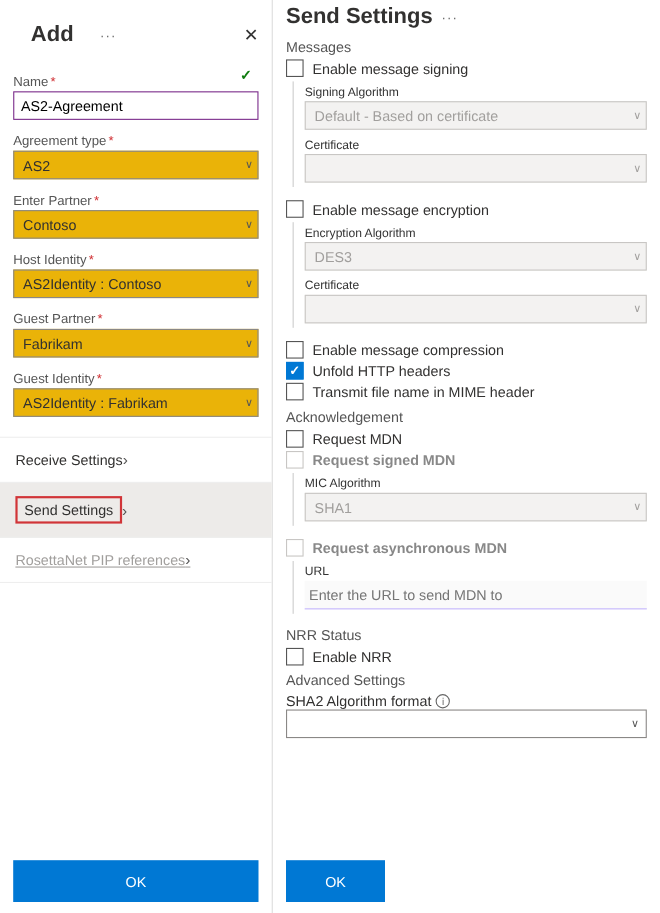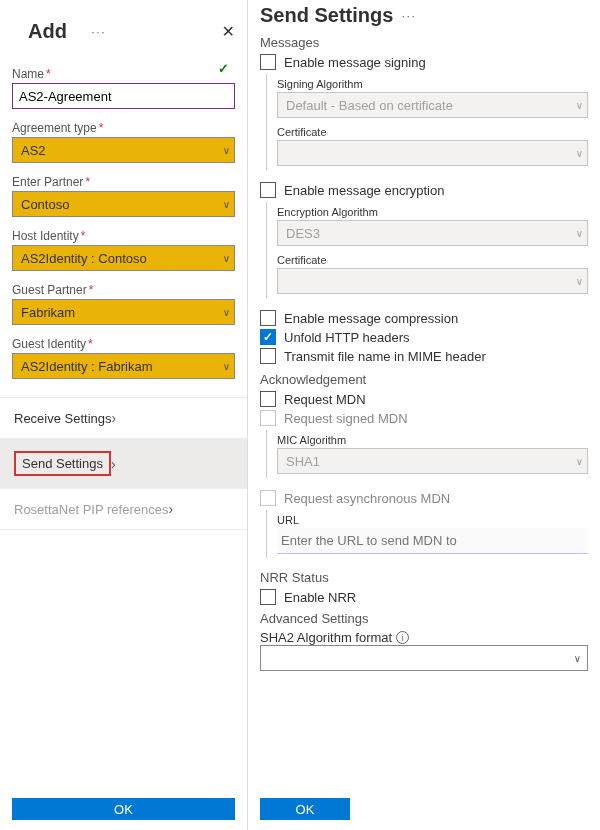--- a/index.html
+++ b/index.html
@@ -19,33 +19,33 @@
   .input-text.valid { border:1px solid #7a2b8a;}
   .check-valid { color:#107c10; font-weight:bold; margin-left:-20px; float:right; position:relative; top:-22px; right:6px;}
   .select { width:100%; height:26px; border:1px solid #8a8886; padding:2px 4px 2px 8px; display:flex; align-items:center; justify-content:space-between; background:#eab308; cursor:pointer;}
   .select.disabled { background:#f3f2f1; color:#a19f9d; border-color:#c8c6c4;}
   .chev { font-size:10px; color:#555;}
   .select.disabled .chev { color:#a19f9d;}
   .nav-list { margin-top:6px; border-top:1px solid #eee;}
   .nav-item { display:flex; align-items:center; padding:12px 12px 12px 14px; border-bottom:1px solid #eee; cursor:pointer;}
   .nav-item.selected { background:#edebe9;}
   .nav-item.selected .nav-label { border:2px solid #d13438; padding:3px 6px;}
-  .nav-item.disabled { color:#a19f9d;}
+  .nav-item.disabled { color:#a19f9d;text-decoration:underline;}
   .nav-arrow { font-size:14px; color:#555;}
   .footer { margin-top:auto; padding:10px 12px;}
-  .ok-btn { width:100%; height:22px; background:#0078d4; color:#fff; border:none; font-size:13px; cursor:pointer; display:flex; align-items:center; justify-content:center;}
+  .ok-btn { width:100%; height:38px; background:#0078d4; color:#fff; border:none; font-size:13px; cursor:pointer; display:flex; align-items:center; justify-content:center;}
   
   .section-label { font-size:13px; color:#555; margin:2px 0 4px 0;}
   .group { border-left:1px solid #ccc; padding:4px 0 4px 10px; margin:4px 0 12px 6px;}
   .sub-label { font-size:11px; color:#333; margin-bottom:2px;}
   .chk-row { display:flex; align-items:center; margin:3px 0;}
   .chk { width:16px; height:16px; border:1px solid #555; margin-right:8px; display:flex; align-items:center; justify-content:center; background:#fff; cursor:pointer;}
   .chk.checked { background:#0078d4; border-color:#0078d4; color:#fff; font-size:12px; font-weight:bold;}
   .chk.disabled { border-color:#c8c6c4; cursor:default;}
-  .chk-row.disabled { color:#888;}
+  .chk-row.disabled { color:#888;font-weight:bold;}
   .right-body { padding:0 12px; overflow-y:auto; flex:1;}
   .right-header { padding:4px 12px 6px 12px; display:flex; align-items:center;}
   .right-header h1 { font-size:20px; font-weight:600; margin:0;}
   .disabled-text { color:#a19f9d;}
   .input-line { width:100%; height:26px; border:none; border-bottom:1px solid #c4b5fd; padding:2px 4px; font-size:13px; color:#888;}
   .info-ic { display:inline-block; width:13px; height:13px; border:1px solid #666; border-radius:50%; font-size:9px; text-align:center; line-height:12px; color:#666; margin-left:4px;}
   .select-full { width:100%; height:26px; border:1px solid #8a8886; display:flex; align-items:center; justify-content:flex-end; padding:0 6px; cursor:pointer; background:#fff;}
 </style>
 </head>
 <body>

